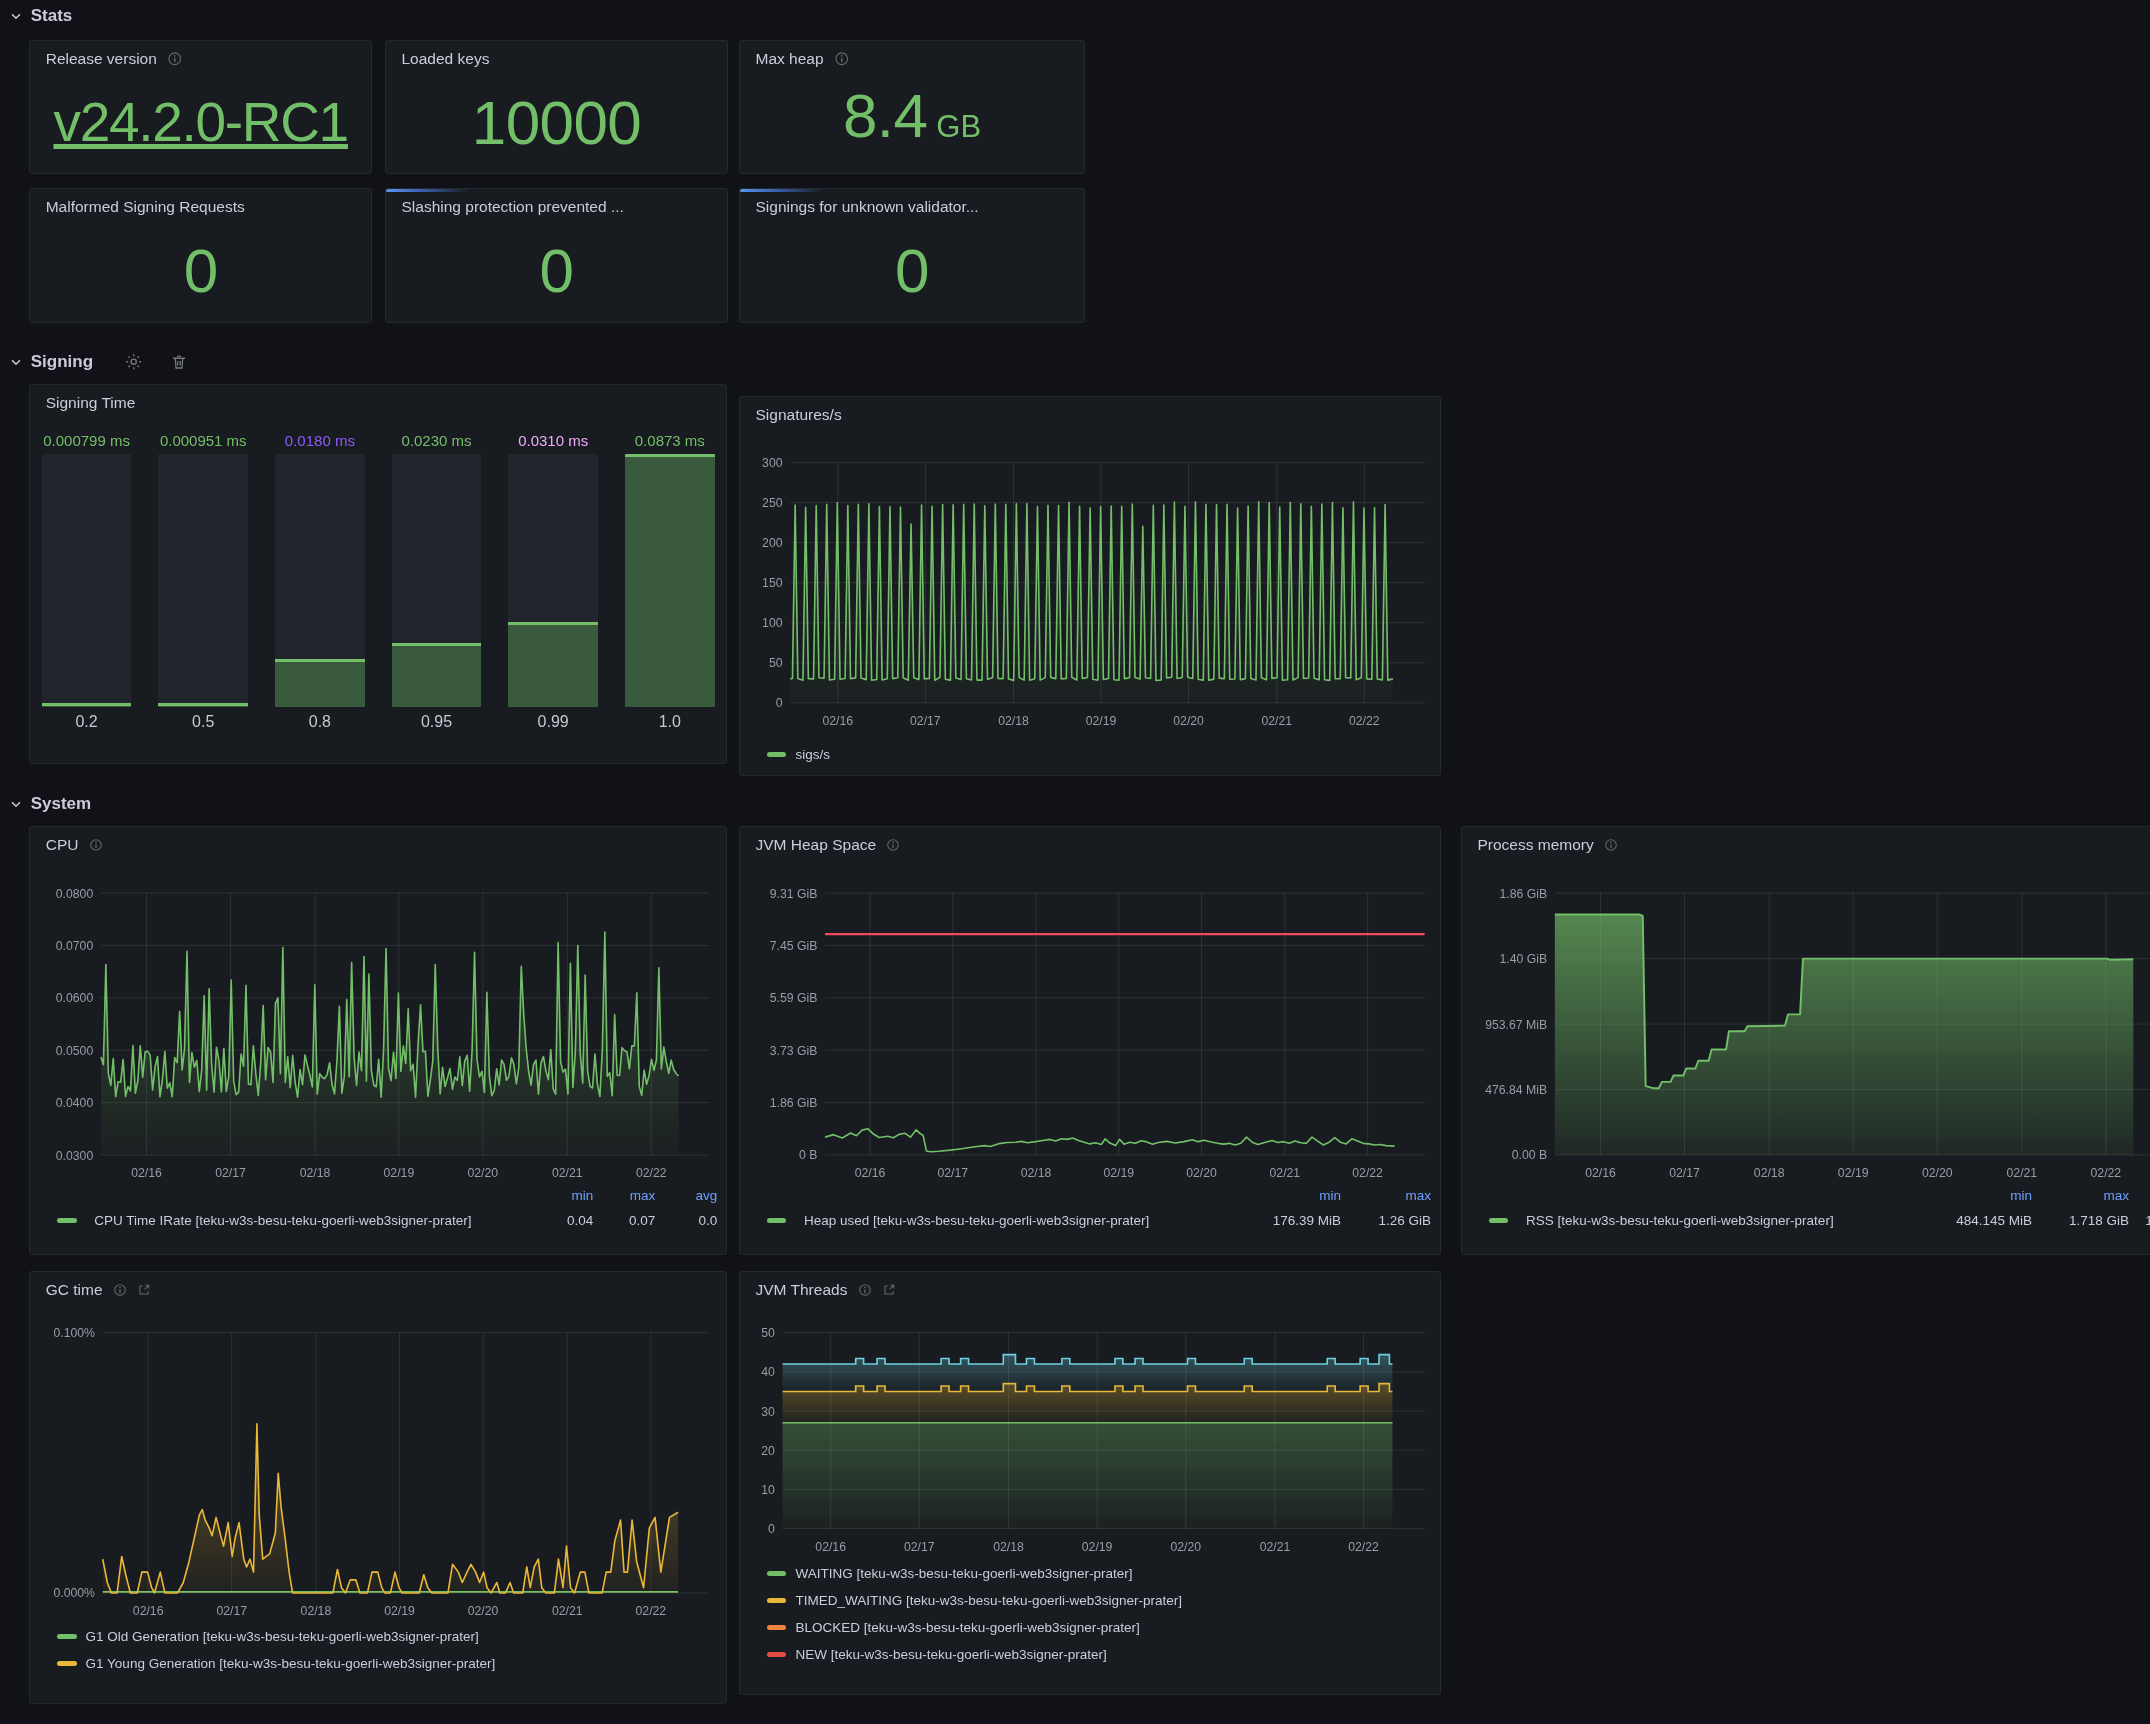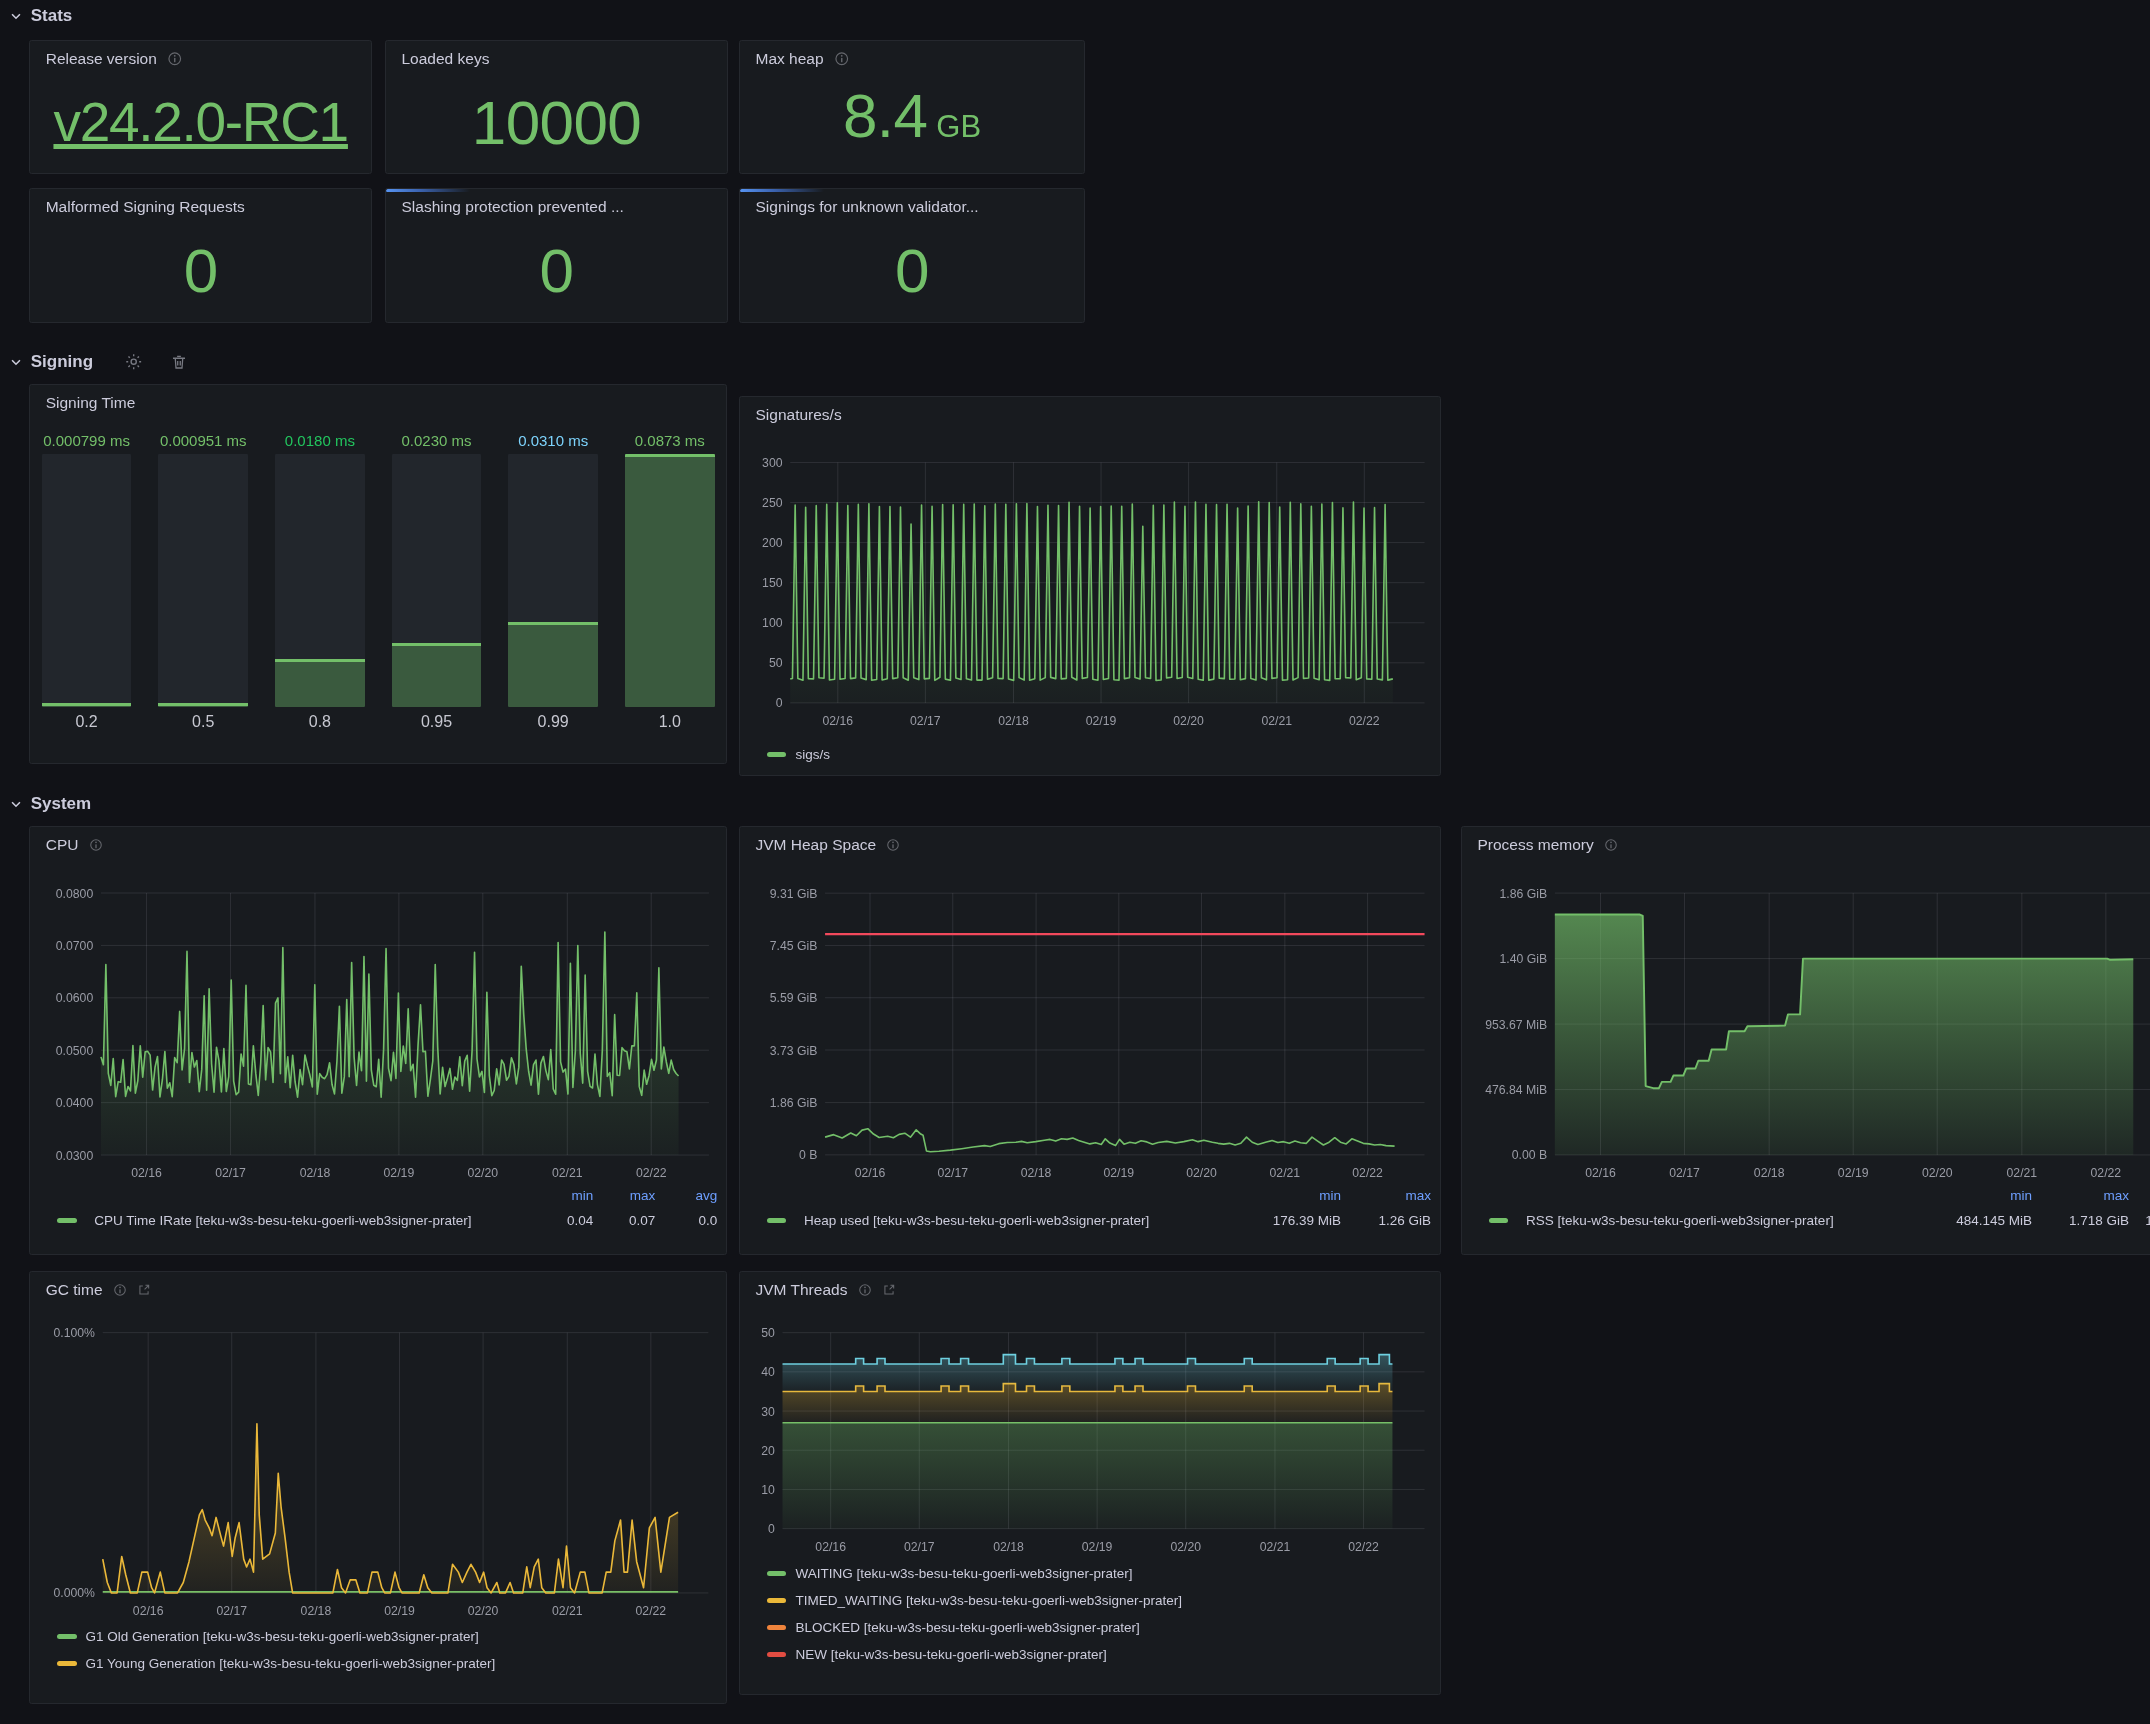--- a/index.html
+++ b/index.html
@@ -168,35 +168,35 @@
           <div class="bar-label">0.2</div>
         </div>
         <div class="bar-cell">
           <div class="bar-value" style="color: rgb(115, 191, 105);">0.000951 ms</div>
           <div class="bar-track" style="background: rgb(34, 38, 44);">
               <div class="bar-fill" style="height: 1.6%; background: rgb(58, 90, 62); border-top-color: rgb(115, 191, 105);"></div>
             </div>
           <div class="bar-label">0.5</div>
         </div>
         <div class="bar-cell">
-          <div class="bar-value" style="color: #22c55e;">0.0180 ms</div>
+          <div class="bar-value" style="color: #8b5cf6;">0.0180 ms</div>
           <div class="bar-track" style="background: rgb(34, 38, 44);">
               <div class="bar-fill" style="height: 19%; background: rgb(58, 90, 62); border-top-color: rgb(115, 191, 105);"></div>
             </div>
           <div class="bar-label">0.8</div>
         </div>
         <div class="bar-cell">
           <div class="bar-value" style="color: rgb(115, 191, 105);">0.0230 ms</div>
           <div class="bar-track" style="background: rgb(34, 38, 44);">
               <div class="bar-fill" style="height: 25%; background: rgb(58, 90, 62); border-top-color: rgb(115, 191, 105);"></div>
             </div>
           <div class="bar-label">0.95</div>
         </div>
         <div class="bar-cell">
-          <div class="bar-value" style="color: #7dd3fc;">0.0310 ms</div>
+          <div class="bar-value" style="color: #f0abfc;">0.0310 ms</div>
           <div class="bar-track" style="background: rgb(34, 38, 44);">
               <div class="bar-fill" style="height: 33.5%; background: rgb(58, 90, 62); border-top-color: rgb(115, 191, 105);"></div>
             </div>
           <div class="bar-label">0.99</div>
         </div>
         <div class="bar-cell">
           <div class="bar-value" style="color: rgb(115, 191, 105);">0.0873 ms</div>
           <div class="bar-track" style="background: rgb(34, 38, 44);">
               <div class="bar-fill" style="height: 100%; background: rgb(58, 90, 62); border-top-color: rgb(115, 191, 105);"></div>
             </div>

